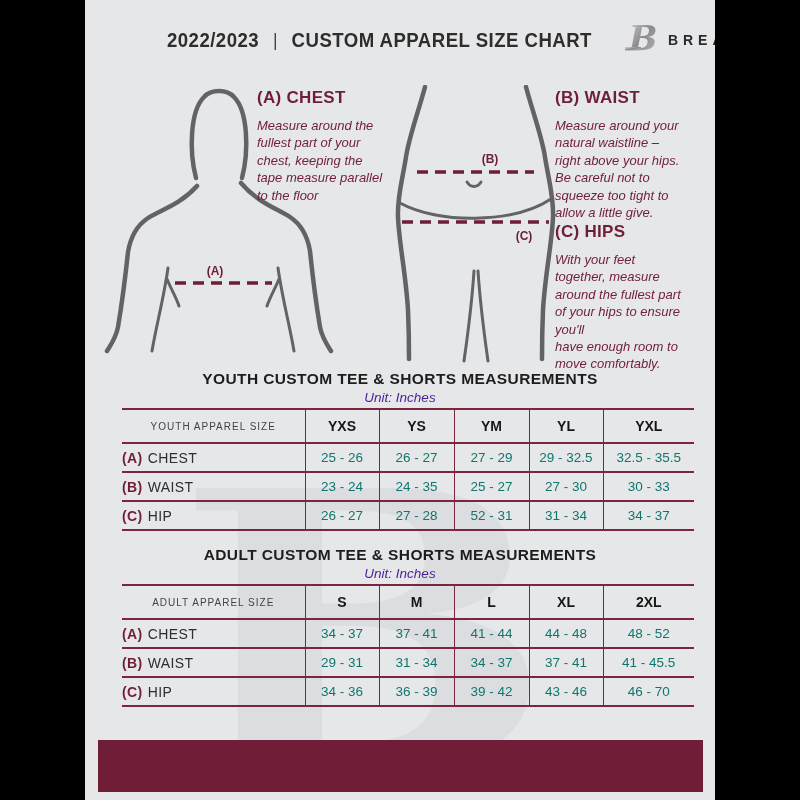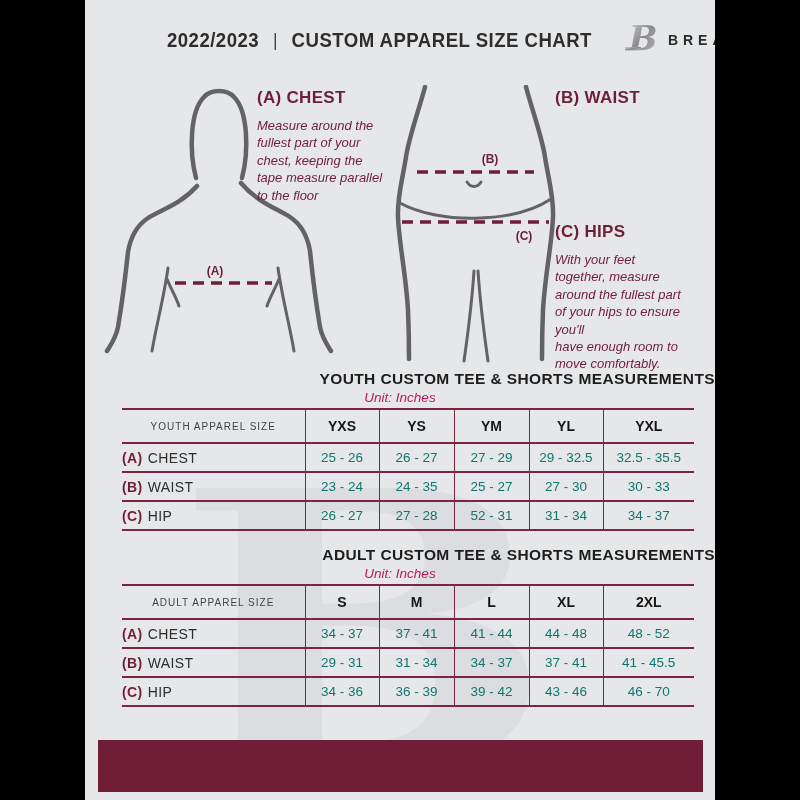--- a/index.html
+++ b/index.html
@@ -21,22 +21,22 @@
   .guide-block{position:absolute;z-index:1;}
   .guide-heading{font-size:17px;font-weight:bold;letter-spacing:.3px;color:#6e1e38;margin:0 0 9px 0;}
   .guide-text{font-size:13px;font-style:italic;line-height:1.34;color:#72203c;white-space:pre-line;margin:0;}
   .fig{position:absolute;z-index:1;}
   .fig .body-line{fill:none;stroke:#636366;stroke-width:4.5;stroke-linecap:round;}
   .fig .thin-line{fill:none;stroke:#636366;stroke-width:3;stroke-linecap:round;}
   .fig .dash-line{fill:none;stroke:#6e1e38;stroke-width:3.6;stroke-dasharray:11 7;}
   .fig .marker{fill:#6e1e38;font-size:12px;font-weight:bold;font-family:"Liberation Sans",sans-serif;}
 
   
-  .sec-title{position:absolute;left:0;width:630px;text-align:right;font-size:15.5px;font-weight:bold;letter-spacing:.4px;color:#1d1d1d;z-index:1;}
-  .sec-unit{position:absolute;left:0;width:630px;text-align:center;font-size:13.5px;font-style:italic;color:#be185d;z-index:1;}
+  .sec-title{position:absolute;left:0;width:630px;text-align:center;font-size:15.5px;font-weight:bold;letter-spacing:.4px;color:#1d1d1d;z-index:1;}
+  .sec-unit{position:absolute;left:0;width:630px;text-align:center;font-size:13.5px;font-style:italic;color:#4c1d95;z-index:1;}
 
   
   .size-table{position:absolute;left:37px;width:572px;border-collapse:collapse;table-layout:fixed;border-bottom:2px solid #7c2440;z-index:1;}
   .size-table tr{border-top:2px solid #7c2440;}
   .size-table td{border-left:1.5px solid #7c2440;padding:0;vertical-align:middle;}
   .size-table td:first-child{border-left:none;}
   .size-table tr.head td{height:32px;}
   .size-table tr.data td{height:27px;}
   .hdr-label{font-size:10px;color:#434343;letter-spacing:1px;text-align:center;padding-left:15px;margin-left:27px;}
   .size-head{font-weight:bold;font-size:14px;color:#161616;text-align:center;}
@@ -105,20 +105,26 @@
     <path class="thin-line" d="M81,186 C79,216 75,248 71,276"></path>
     <path class="thin-line" d="M85,186 C87,216 91,248 95,276"></path>
     <line class="dash-line" x1="24" y1="87" x2="141" y2="87"></line>
     <line class="dash-line" x1="9" y1="137" x2="156" y2="137"></line>
     <text class="marker" x="97" y="78" text-anchor="middle">(B)</text>
     <text class="marker" x="131" y="155" text-anchor="middle">(C)</text>
   </svg>
 
   <div class="guide-block" style="left:470px;top:88px;width:160px">
     <p class="guide-heading">(B) WAIST</p>
+    <p class="guide-text">Measure around your
+natural waistline –
+right above your hips.
+Be careful not to
+squeeze too tight to
+allow a little give.</p>
   </div>
 
   <div class="guide-block" style="left:470px;top:222px;width:160px">
     <p class="guide-heading">(C) HIPS</p>
     <p class="guide-text">With your feet
 together, measure
 around the fullest part
 of your hips to ensure
 you'll
 have enough room to

